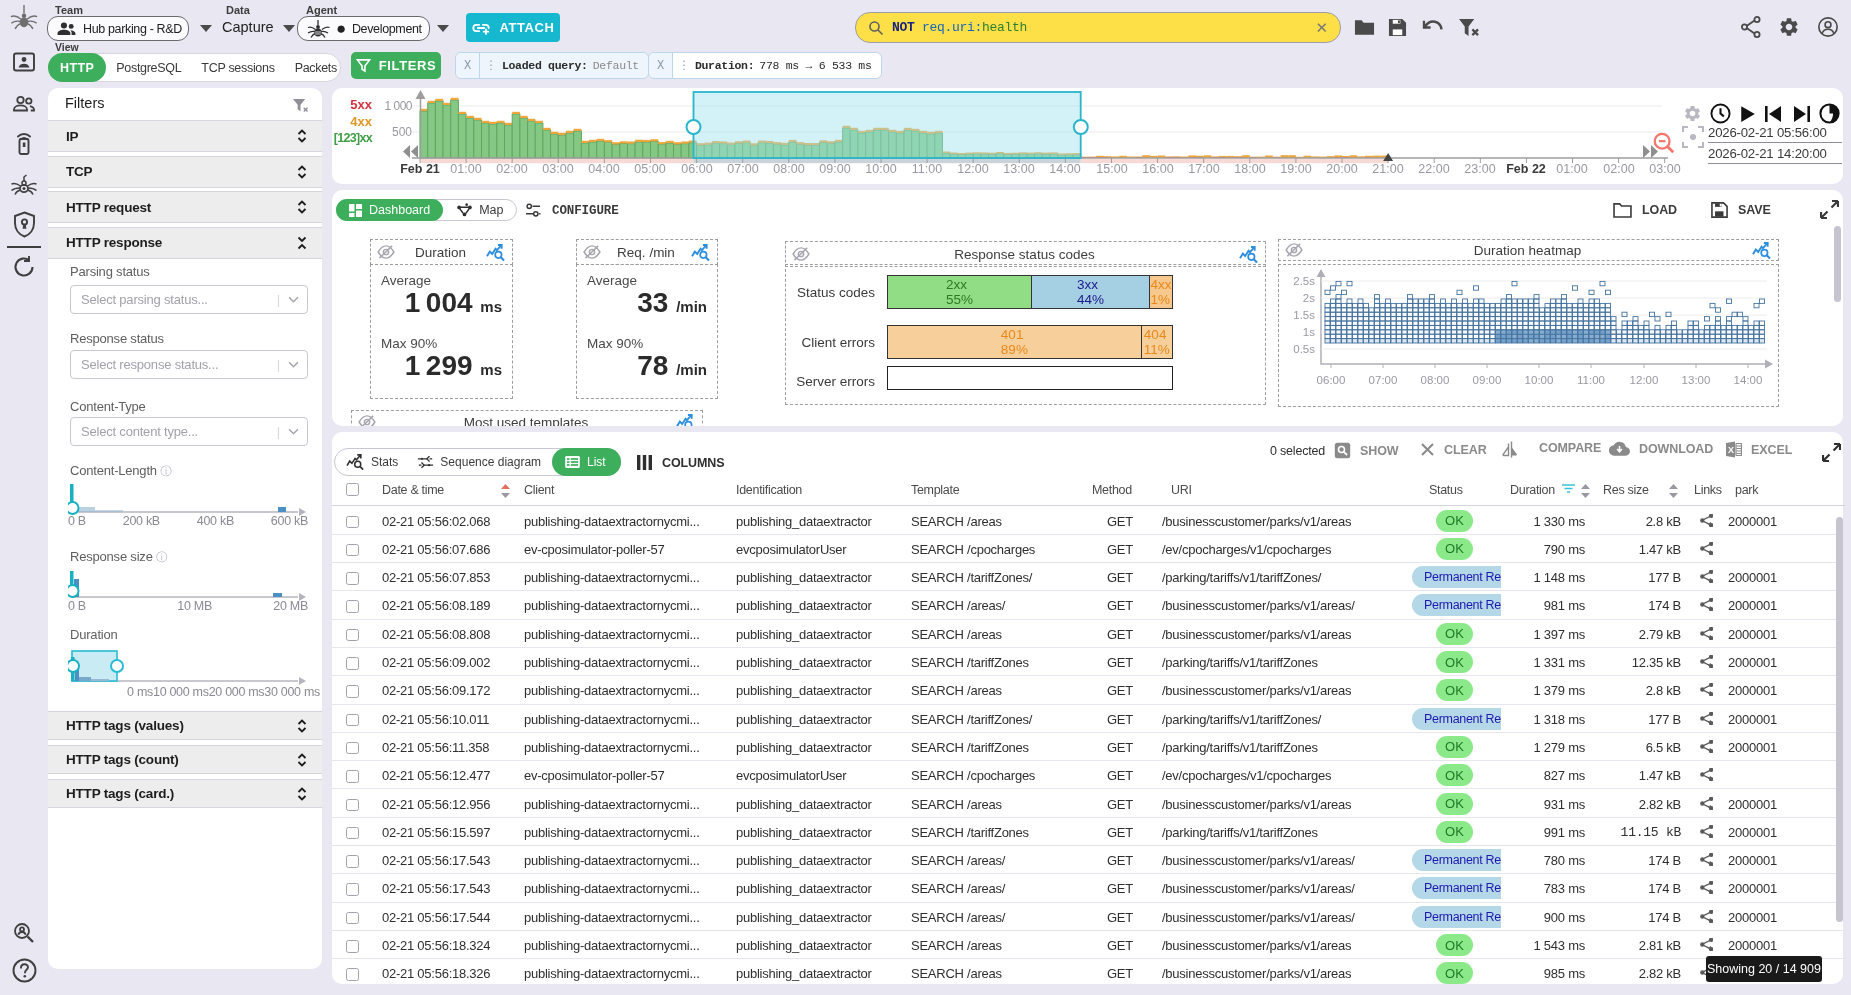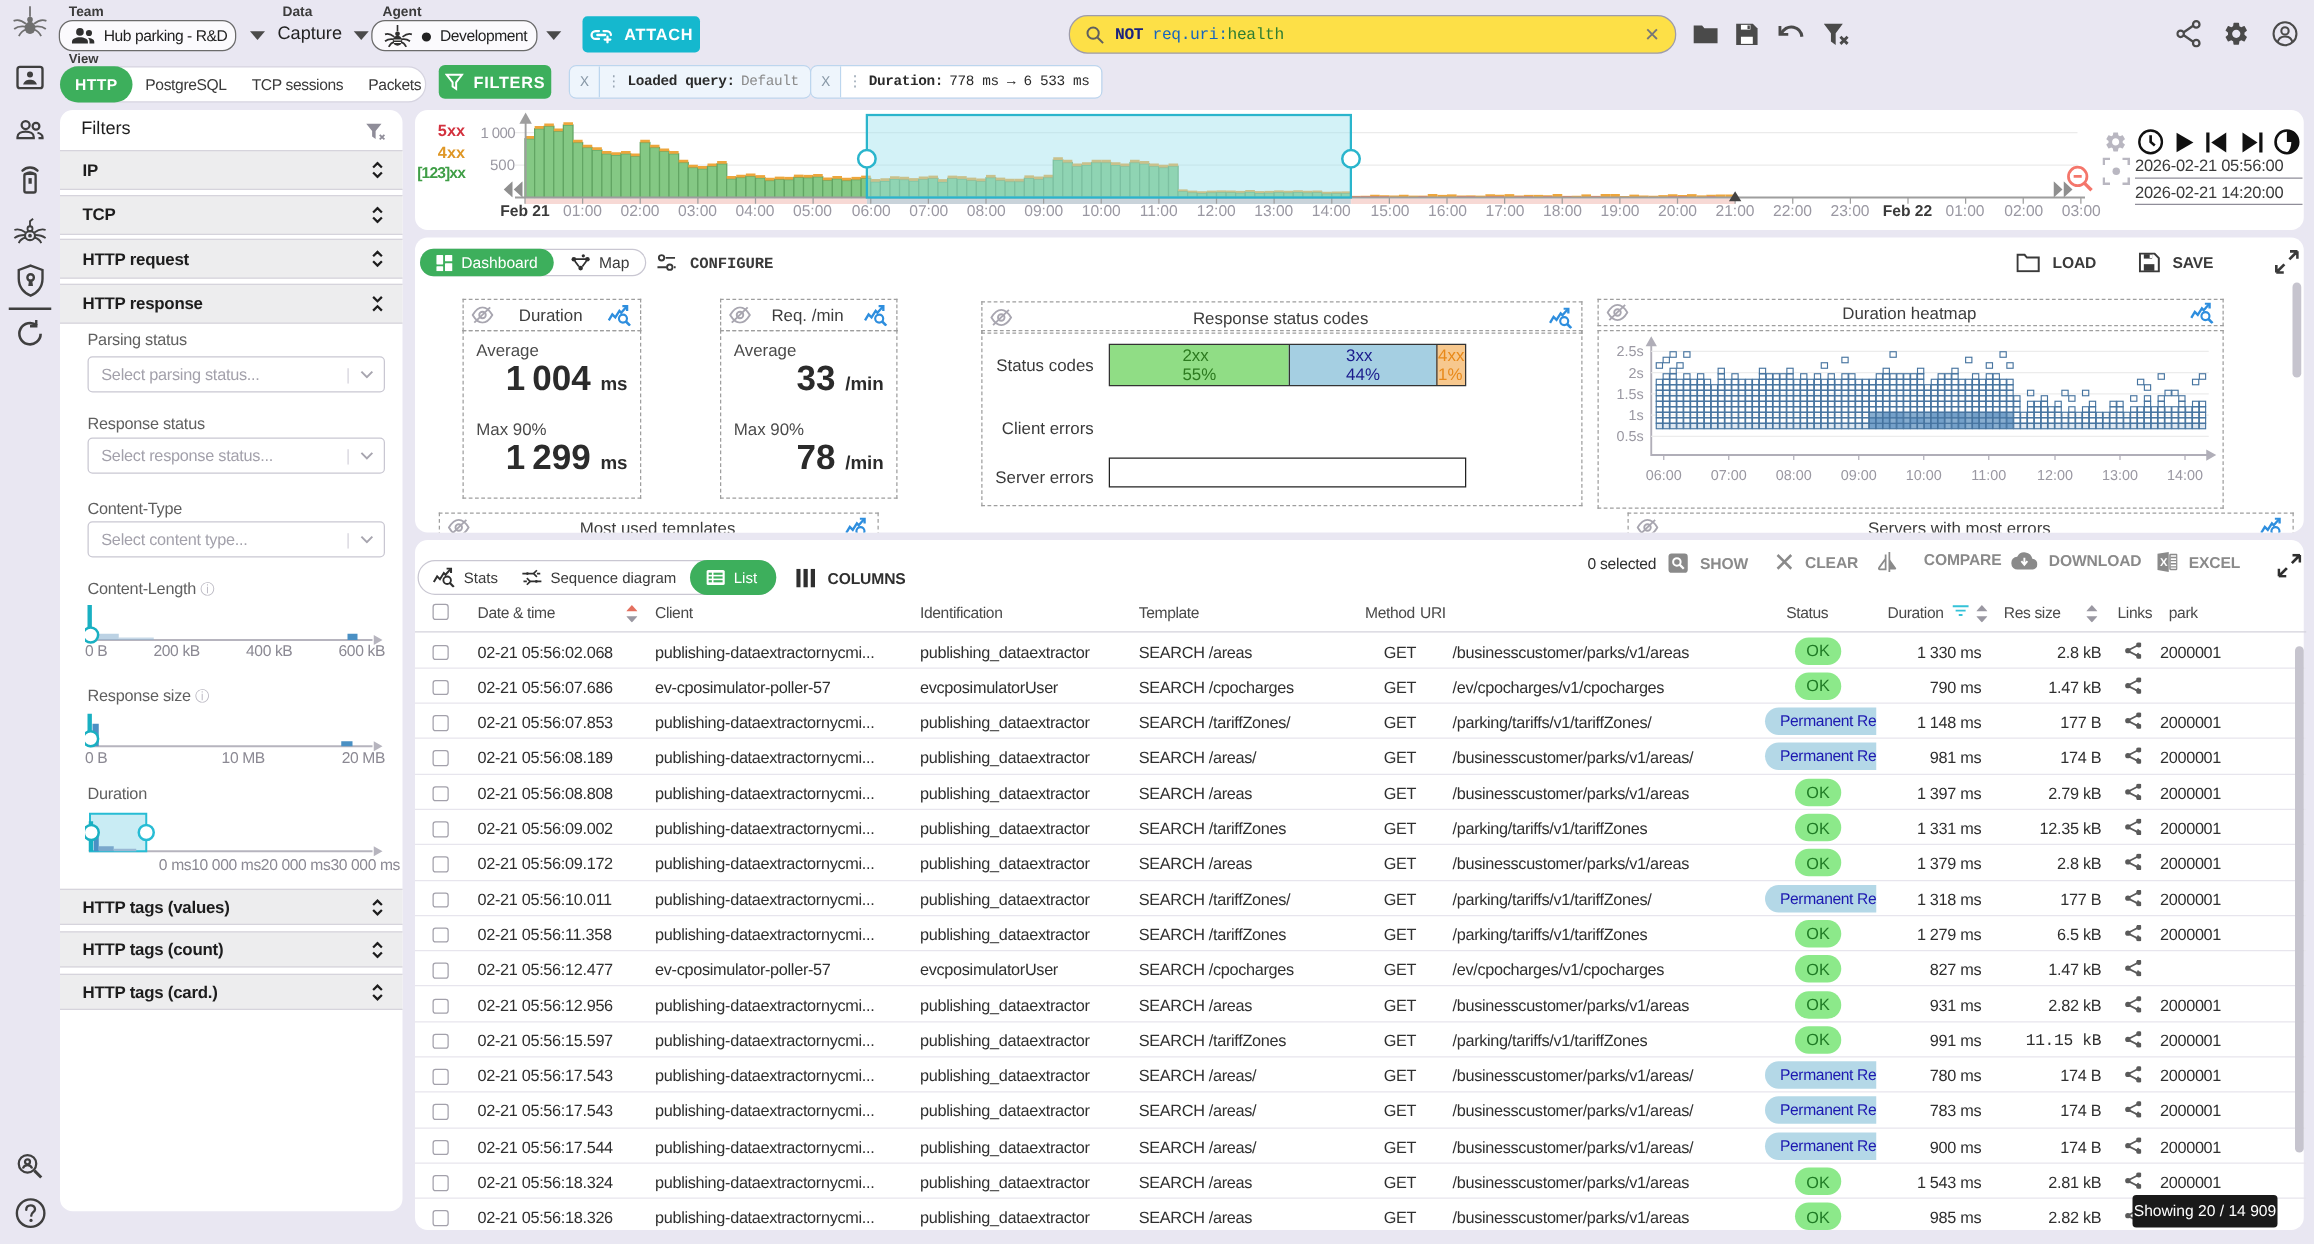--- a/index.html
+++ b/index.html
@@ -793,20 +793,24 @@
       </svg>
   </div>
   <div class="dcard" style="left:453px;top:74px;width:481px;height:141px;font-size:13.5px;">
     <div style="position:absolute;left:0;top:20px;width:89px;text-align:right;color:#3a3a3a;">Status codes</div>
     <div style="position:absolute;left:101px;top:10px;width:286px;height:34px;display:flex;border:1px solid #333;">
       <div style="width:50.3%;background:#90dd85;color:#2c7a1f;display:flex;flex-direction:column;align-items:center;justify-content:center;line-height:15px;">2xx<br>55%</div>
       <div style="width:41.6%;background:#a5cfe2;color:#1a1a8c;display:flex;flex-direction:column;align-items:center;justify-content:center;line-height:15px;border-left:1px solid #333;">3xx<br>44%</div>
       <div style="flex:1;background:#f7c88e;color:#e8891a;display:flex;flex-direction:column;align-items:center;justify-content:center;line-height:15px;border-left:1px solid #333;">4xx<br>1%</div>
     </div>
     <div style="position:absolute;left:0;top:70px;width:89px;text-align:right;color:#3a3a3a;">Client errors</div>
+    <div style="position:absolute;left:101px;top:60px;width:286px;height:34px;display:flex;border:1px solid #333;color:#e8891a;">
+      <div style="width:89%;background:#f7cf9b;display:flex;flex-direction:column;align-items:center;justify-content:center;line-height:15px;">401<br>89%</div>
+      <div style="flex:1;background:#f7cf9b;display:flex;flex-direction:column;align-items:center;justify-content:center;line-height:15px;border-left:1px solid #333;">404<br>11%</div>
+    </div>
     <div style="position:absolute;left:0;top:109px;width:89px;text-align:right;color:#3a3a3a;">Server errors</div>
     <div style="position:absolute;left:101px;top:101px;width:286px;height:24px;border:1.5px solid #222;"></div>
   </div>
 
   <div class="dhead" style="left:946px;top:49px;width:501px;height:22px;">
     <svg width="18" height="14" viewBox="0 0 20 16">
         <path d="M1 8 C4 3 7 1 10 1s6 2 9 7c-3 5-6 7-9 7s-6-2-9-7z" fill="none" stroke="#a8a6b0" stroke-width="1.7"></path>
         <circle cx="10" cy="8" r="3" fill="none" stroke="#a8a6b0" stroke-width="1.7"></circle>
         <path d="M2.5 15 17 1" stroke="#a8a6b0" stroke-width="1.7"></path>
       </svg>
@@ -1511,34 +1515,20 @@
         <path d="M2.5 15 17 1" stroke="#a8a6b0" stroke-width="1.7"></path>
       </svg>
     <span class="t">Most used templates</span>
     <svg width="20" height="17" viewBox="0 0 21 18" fill="none">
         <path d="M1 13 4 8l2.5 2.5L10 5l1.5 1.5L16 1.5" stroke="#2e8ede" stroke-width="2"></path>
         <path d="M16.5 5V1h-4" stroke="#2e8ede" stroke-width="2"></path>
         <circle cx="13" cy="11.5" r="3.4" stroke="#2e8ede" stroke-width="1.8"></circle>
         <path d="M15.5 14 19 17.5" stroke="#2e8ede" stroke-width="2.2"></path>
       </svg>
   </div>
-  <div class="dhead" style="left:970px;top:220px;width:533px;height:24px;">
-    <svg width="18" height="14" viewBox="0 0 20 16">
-        <path d="M1 8 C4 3 7 1 10 1s6 2 9 7c-3 5-6 7-9 7s-6-2-9-7z" fill="none" stroke="#a8a6b0" stroke-width="1.7"></path>
-        <circle cx="10" cy="8" r="3" fill="none" stroke="#a8a6b0" stroke-width="1.7"></circle>
-        <path d="M2.5 15 17 1" stroke="#a8a6b0" stroke-width="1.7"></path>
-      </svg>
-    <span class="t">Servers with most errors</span>
-    <svg width="20" height="17" viewBox="0 0 21 18" fill="none">
-        <path d="M1 13 4 8l2.5 2.5L10 5l1.5 1.5L16 1.5" stroke="#2e8ede" stroke-width="2"></path>
-        <path d="M16.5 5V1h-4" stroke="#2e8ede" stroke-width="2"></path>
-        <circle cx="13" cy="11.5" r="3.4" stroke="#2e8ede" stroke-width="1.8"></circle>
-        <path d="M15.5 14 19 17.5" stroke="#2e8ede" stroke-width="2.2"></path>
-      </svg>
-  </div>
   <div style="position:absolute;right:2px;top:36px;width:7px;height:76px;background:#c6c4ce;border-radius:4px;"></div>
 </div>
 <div class="panel" id="tablecard">
 
   <div style="position:absolute;left:2px;top:16px;width:287px;height:28px;border:1px solid #c9c7d2;border-radius:14px;display:flex;align-items:center;background:#fff;">
     <div style="display:flex;align-items:center;gap:6px;padding:0 0 0 11px;font-size:12px;color:#3a3a3a;">
       <svg width="19" height="16" viewBox="0 0 21 18" fill="none">
           <path d="M1 13 4 8l2.5 2.5L10 5l1.5 1.5L16 1.5" stroke="#2f2f2f" stroke-width="1.8"></path>
           <path d="M16.5 5V1h-4" stroke="#2f2f2f" stroke-width="1.8"></path>
           <circle cx="13" cy="11.5" r="3.4" stroke="#2f2f2f" stroke-width="1.7"></circle>
@@ -1622,21 +1612,21 @@
     <div class="cb" style="position:absolute;left:14px;top:7px;"></div>
     <div style="position:absolute;left:50px;top:7px;">Date &amp; time</div>
     <svg style="position:absolute;left:169px;top:8px;" width="9" height="14" viewBox="0 0 9 14">
         <path d="M4.5 0 9 5H0z" fill="#e4705f"></path>
         <path d="M4.5 14 0 9h9z" fill="#9a98a2"></path>
       </svg>
     <div style="position:absolute;left:192px;top:7px;">Client</div>
     <div style="position:absolute;left:404px;top:7px;">Identification</div>
     <div style="position:absolute;left:579px;top:7px;">Template</div>
     <div style="position:absolute;left:760px;top:7px;">Method</div>
-    <div style="position:absolute;left:804px;top:7px;">URI</div>
+    <div style="position:absolute;left:839px;top:7px;">URI</div>
     <div style="position:absolute;left:1097px;top:7px;">Status</div>
     <div style="position:absolute;left:1178px;top:7px;">Duration</div>
     <svg style="position:absolute;left:1230px;top:8px;" width="13" height="10" viewBox="0 0 13 10">
         <path d="M0 1h13M2.5 4.5h8M5 8h3" stroke="#35c2d8" stroke-width="1.5"></path>
       </svg>
     <svg style="position:absolute;left:1249px;top:8px;" width="9" height="14" viewBox="0 0 9 14">
         <path d="M4.5 0 9 5H0z" fill="#9a98a2"></path>
         <path d="M4.5 14 0 9h9z" fill="#9a98a2"></path>
       </svg>
     <div style="position:absolute;left:1271px;top:7px;">Res size</div>

